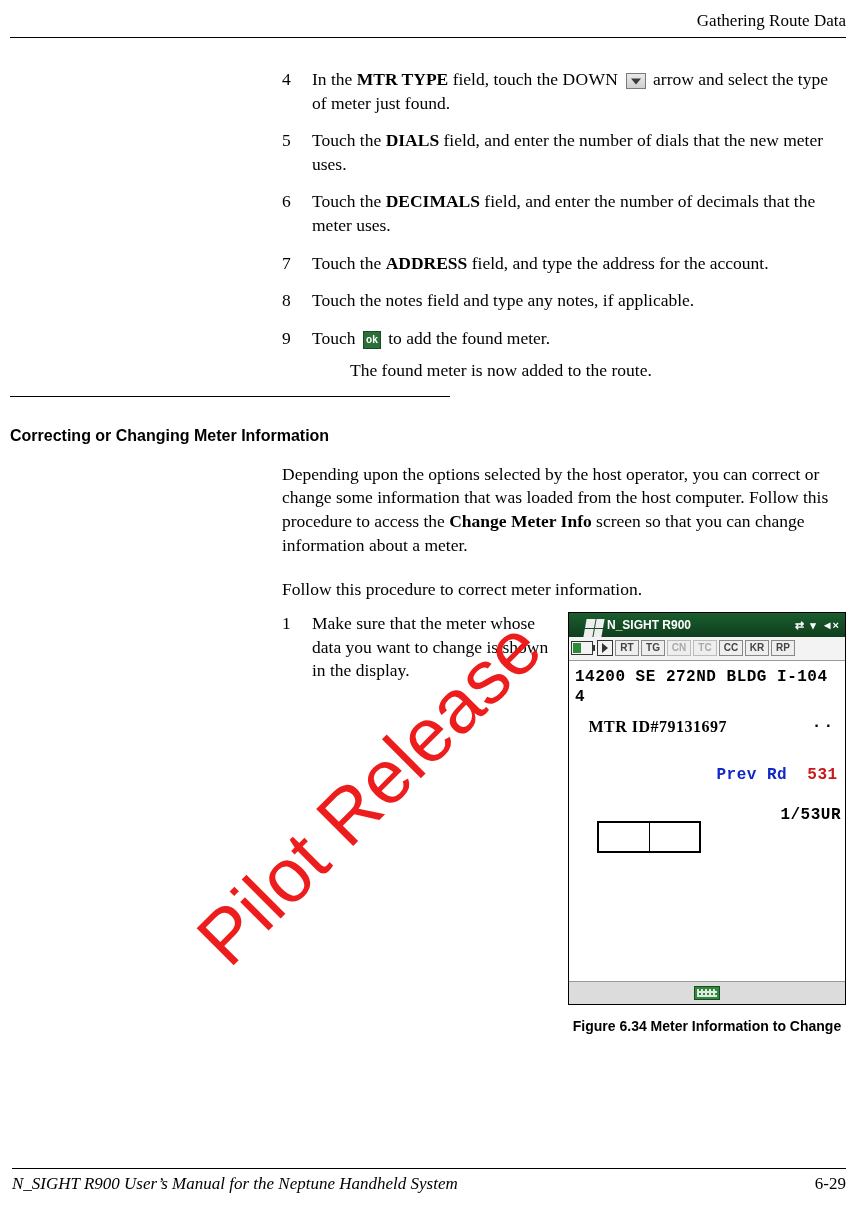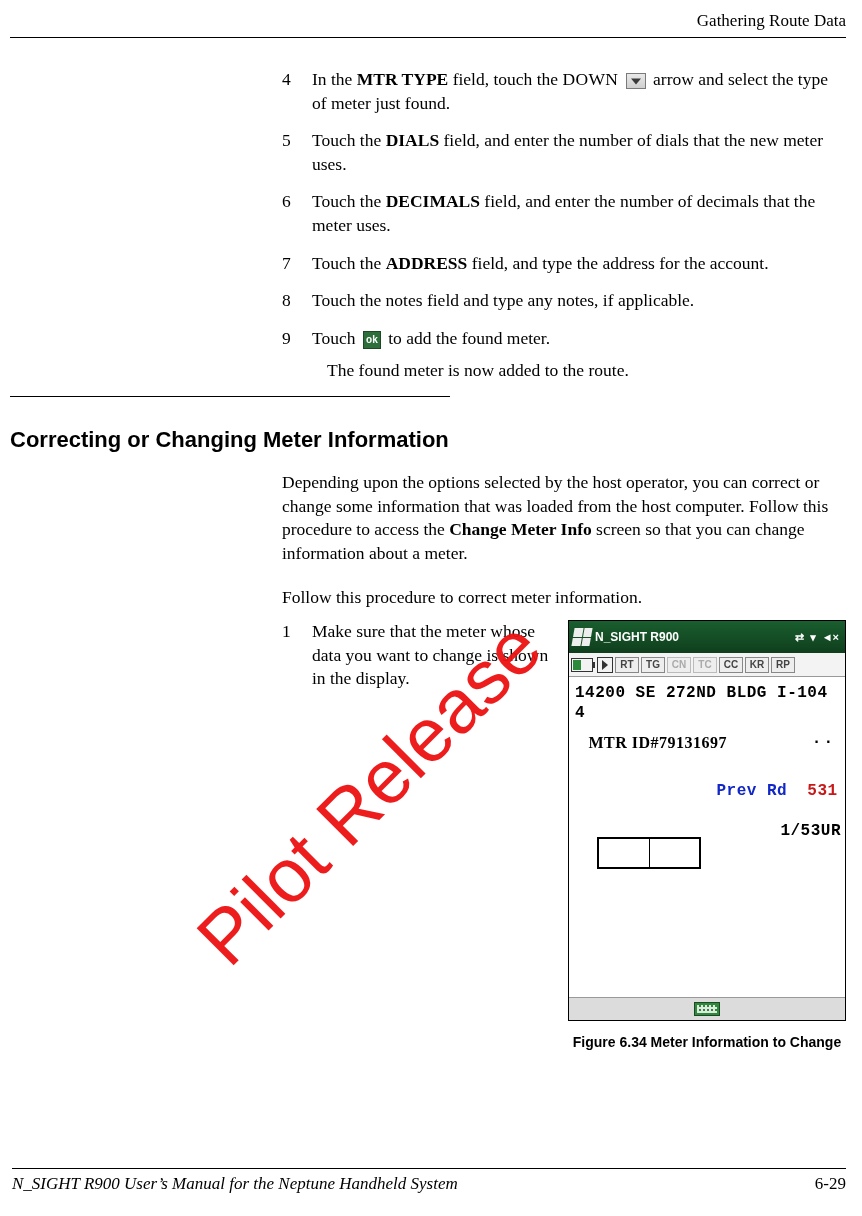--- a/index.html
+++ b/index.html
@@ -46,21 +46,21 @@
     flex: none;
     text-align: left;
   }
   .step-body {
     flex: 1;
   }
   .sc { font-variant: small-caps; letter-spacing: 0.02em; }
   .section-title {
     font-family: Arial, Helvetica, sans-serif;
     font-weight: bold;
-    font-size: 22px;
+    font-size: 16px;
     margin: 28px 0 0 0;
   }
   .short-rule {
     border: none;
     border-top: 1.2px solid #000;
     margin: 0 0 12px 0;
     width: 440px;
   }
   .inline-icon {
     display: inline-block;
@@ -91,21 +91,21 @@
     height: 18px;
     background: #2c6f3a;
     border: 1px solid #1d4726;
     position: relative;
     box-sizing: border-box;
     color: #fff;
     font: bold 10px/16px Arial, Helvetica, sans-serif;
     text-align: center;
   }
   .indent-after {
-    margin-left: 15px;
+    margin-left: 38px;
     margin-top: 8px;
   }
 
   
   .watermark {
     position: absolute;
     left: 340px;
     top: 620px;
     font-family: Arial, Helvetica, sans-serif;
     font-size: 76px;
@@ -133,26 +133,27 @@
   }
 
   
   .device {
     width: 278px;
     border: 1px solid #000;
     box-sizing: border-box;
     background: #fff;
   }
   .device .titlebar {
-    height: 32px;
+    height: 24px;
     background: linear-gradient(#1a5e2e, #0f3e1d);
     color: #fff;
     font: bold 12px/24px Arial, Helvetica, sans-serif;
     display: flex;
-    align-items: center;
+    align-items: flex-end;
+    padding-left: 12px;
   }
   .device .win-icon {
     width: 18px;
     height: 18px;
     margin: 0 4px 0 4px;
     display: grid;
     grid-template-columns: 1fr 1fr;
     grid-template-rows: 1fr 1fr;
     gap: 1px;
     transform: skewX(-10deg);

